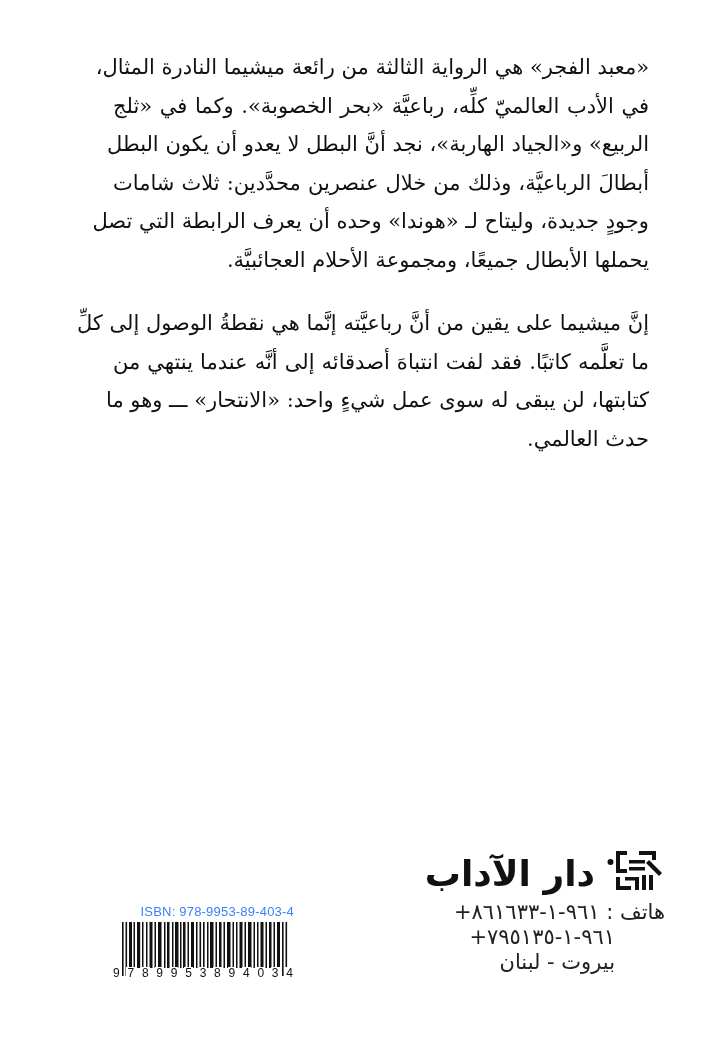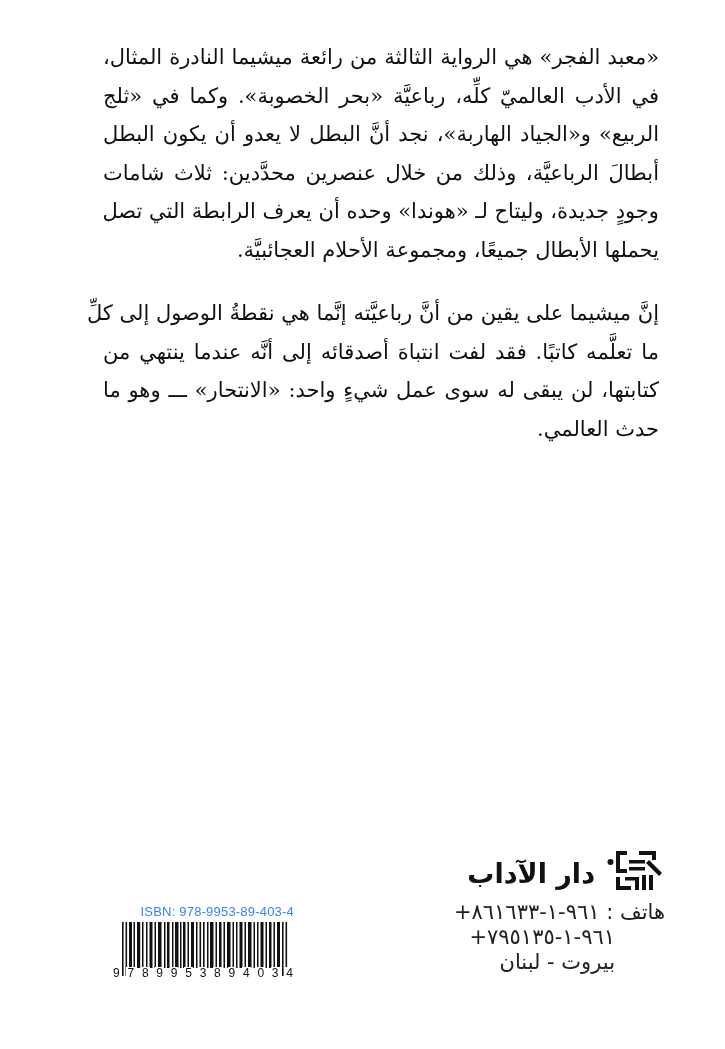--- a/index.html
+++ b/index.html
@@ -20,21 +20,21 @@
       left: 97px;
       top: 32px;
       width: 568px;
       direction: rtl;
       text-align: justify;
       text-align-last: right;
       font-size: 21px;
       line-height: 38.5px;
     }
     .blurb p {
-      margin: 6px;
+      margin: 16px;
     }
     .blurb p + p {
       margin-top: 25px;
     }
     .blurb .line {
       display: block;
       white-space: nowrap;
       text-align: justify;
       text-align-last: justify;
       width: 100%;
@@ -59,21 +59,21 @@
       height: 48px;
     }
     .pub-logo {
       width: 58px;
       height: 46px;
       margin-left: 12px;
     }
     .pub-name {
       font-family: "DejaVu Sans", "Liberation Sans", sans-serif;
       font-weight: bold;
-      font-size: 27px;
+      font-size: 36px;
       line-height: 30px;
       color: #111;
       margin-top: 8px;
     }
     .pub-contact {
       margin-top: 6px;
       font-family: "DejaVu Sans", "Liberation Sans", sans-serif;
       font-size: 21px;
       line-height: 25px;
       color: #222;

